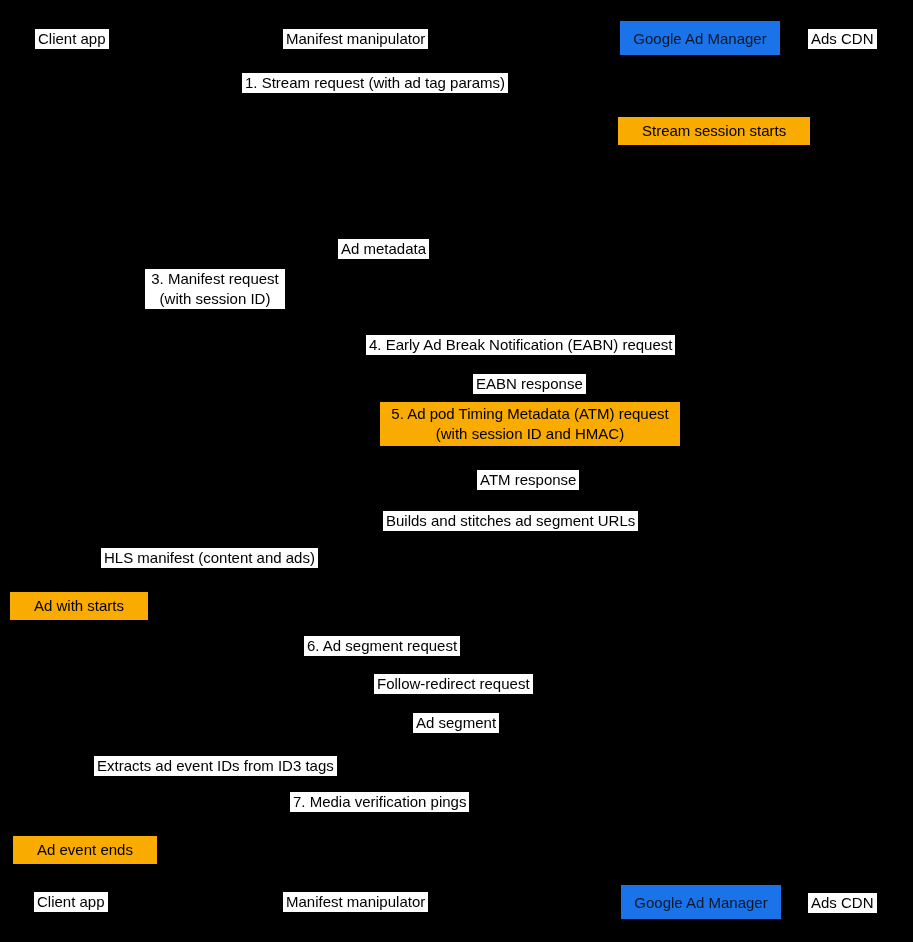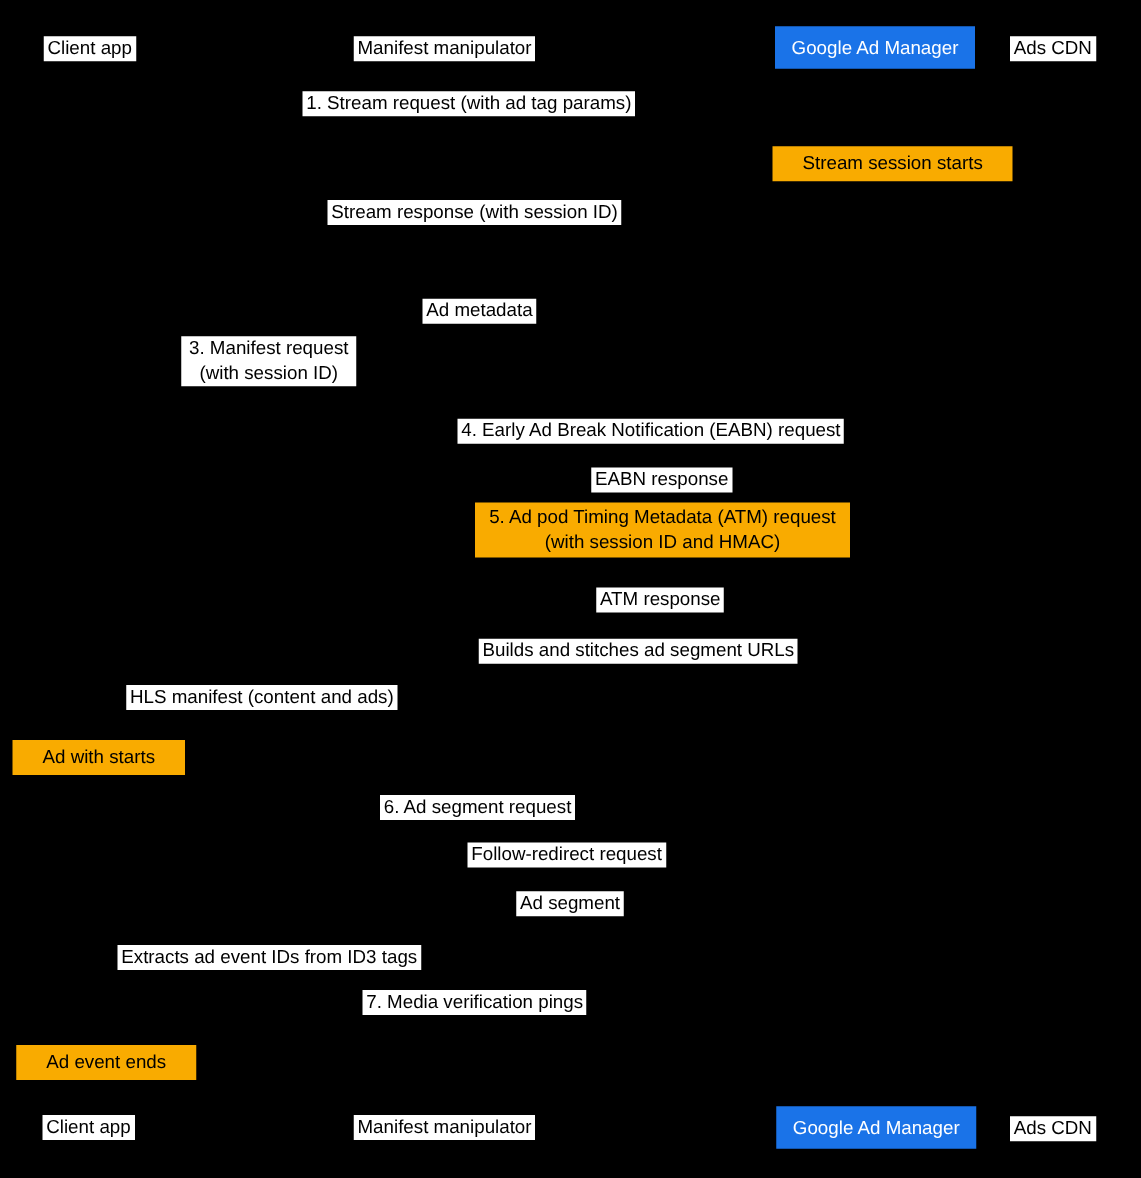--- a/index.html
+++ b/index.html
@@ -28,21 +28,21 @@
   }
   .note2 {
     background: #F9AB00;
     padding: 2px 6px;
   }
   .actor-blue {
     position: absolute;
     width: 160px;
     height: 34px;
     background: #1A73E8;
-    color: #ffffff;
+    color: #0f172a;
     font-size: 15px;
     display: flex;
     align-items: center;
     justify-content: center;
     box-sizing: border-box;
   }
 </style>
 </head>
 <body>
 
@@ -50,21 +50,20 @@
 
   <div class="lbl" style="left:35px; top:29px;">Client app</div>
   <div class="lbl" style="left:283px; top:29px;">Manifest manipulator</div>
   <div class="actor-blue" style="left:620px; top:21px;">Google Ad Manager</div>
   <div class="lbl" style="left:808px; top:29px;">Ads CDN</div>
 
   <div class="lbl" style="left:242px; top:73px;text-align:center;">1. Stream request (with ad tag params)</div>
 
   <div class="lbl note" style="left:618px; top:117px;">Stream session starts</div>
 
-  <div class="lbl" style="left:262px; top:160px;">Stream response (with session ID)</div>
 
 
   <div class="lbl" style="left:338px; top:239px;">Ad metadata</div>
 
   <div class="lbl" style="left:145px; top:269px; width:140px;">3. Manifest request
 (with session ID)</div>
 
   <div class="lbl" style="left:366px; top:335px;">4. Early Ad Break Notification (EABN) request</div>
 
   <div class="lbl" style="left:473px; top:374px;">EABN response</div>

